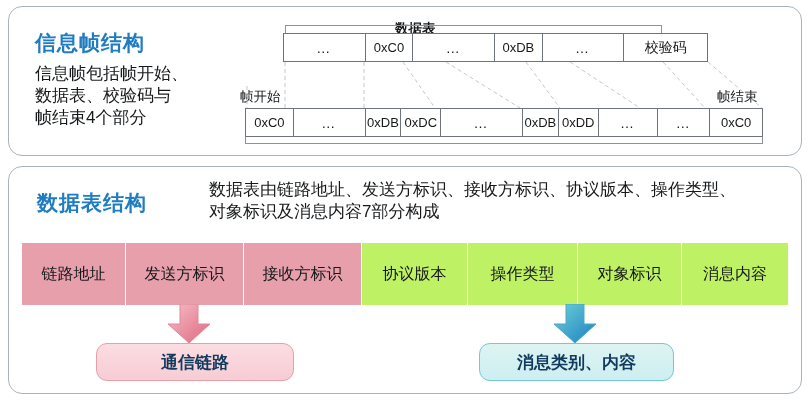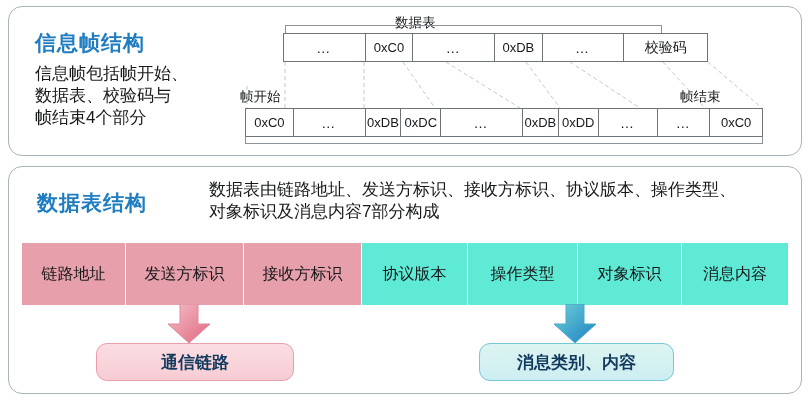--- a/index.html
+++ b/index.html
@@ -66,37 +66,37 @@
     border-right:1.1px solid #8d9399;
     box-sizing:border-box;
   }
   #bracket-datatable{left:285px;top:25px;width:377px;height:8px;}
   #bracket-frame{left:245px;top:137px;width:518px;height:7px;
      border-top:none;border-bottom:1.1px solid #8d9399;}
 
   .tick-label{
     position:absolute;font-size:13.5px;color:#16181a;white-space:nowrap;
   }
-  #label-datatable{left:395px;top:14px;}
+  #label-datatable{left:395px;top:20px;font-weight:bold;}
   #label-framestart{left:240px;top:88px;}
-  #label-frameend{left:680px;top:88px;}
+  #label-frameend{left:717px;top:88px;}
 
   
   #strip{position:absolute;left:22px;top:243px;width:766px;height:62px;display:flex;}
   .seg{
     flex:1;
     display:flex;align-items:center;justify-content:center;
     font-size:16px;color:#16181a;
     border-right:1.5px solid #ffffff;
     box-sizing:border-box;
     white-space:nowrap;
   }
   .seg:last-child{border-right:none;}
   .seg.pink{background:#e79fac;}
-  .seg.teal{background:#5eead4;}
+  .seg.teal{background:#bef264;}
 
   
   .arrow{position:absolute;width:44px;height:40px;}
 
   
   .callout{
     position:absolute;
     border-radius:11px;
     box-sizing:border-box;
     display:flex;align-items:center;justify-content:center;

